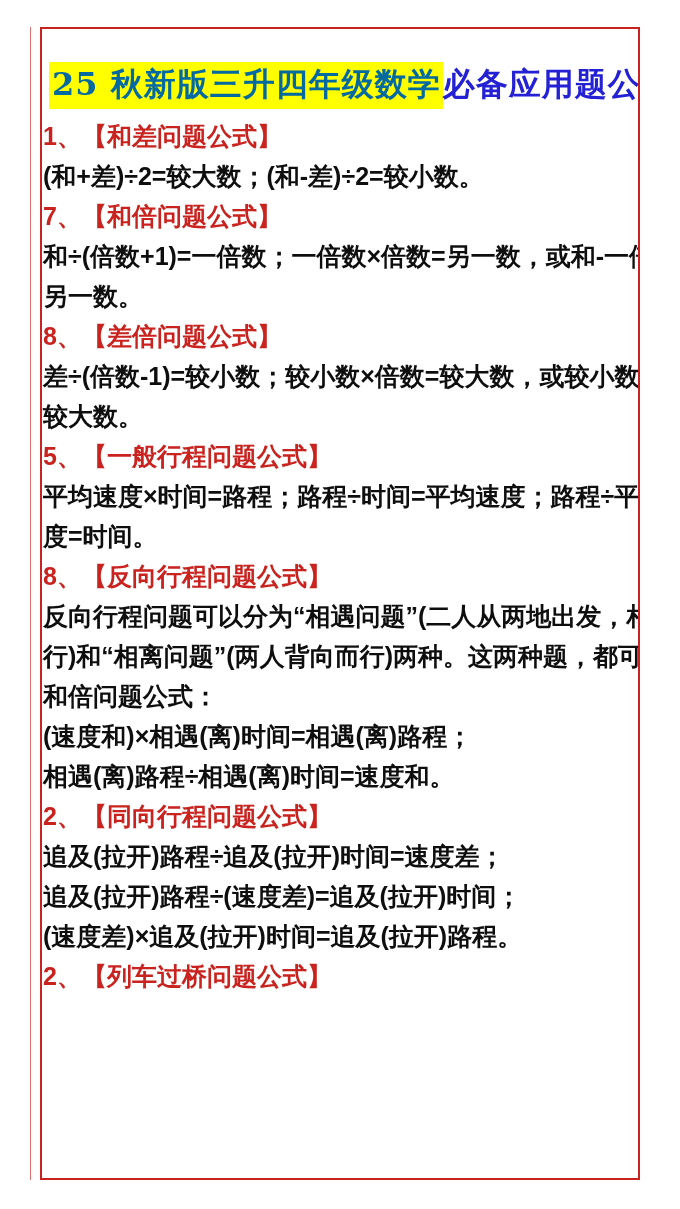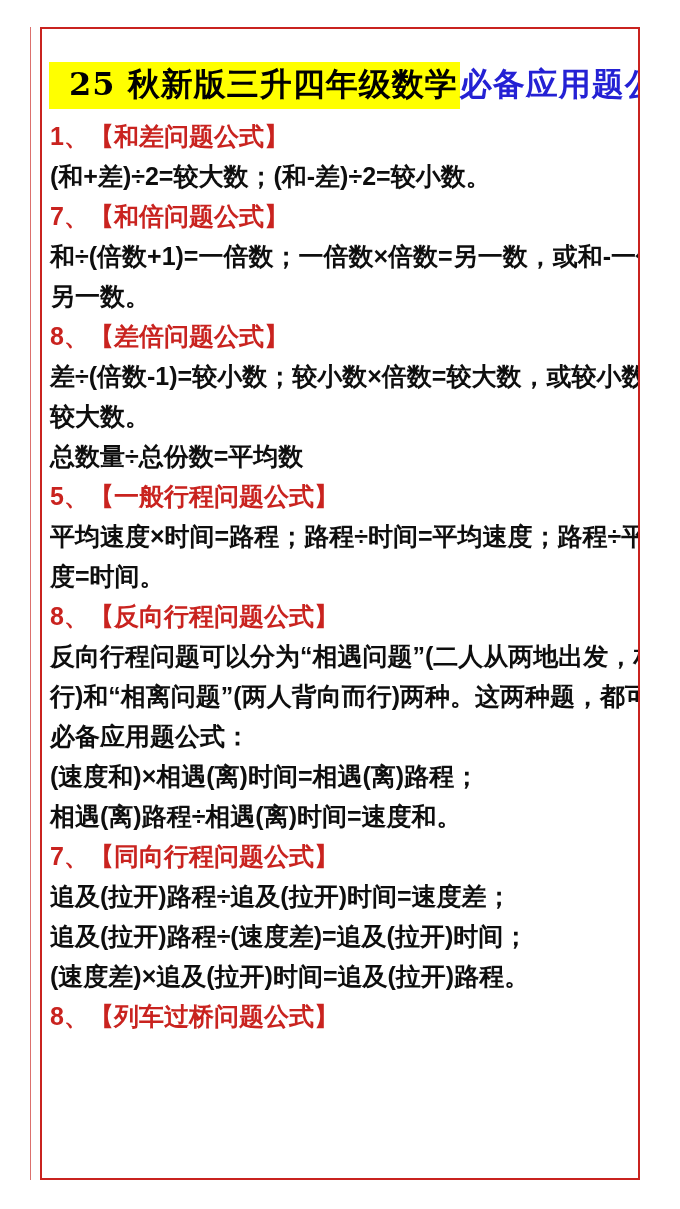--- a/index.html
+++ b/index.html
@@ -38,33 +38,33 @@
     margin: 29px 2px 6px 7px;
     font-family: "DejaVu Serif", serif;
     font-weight: bold;
     font-size: 32px;
     line-height: 52px;
     white-space: nowrap;
     letter-spacing: 1px;
   }
   .title-hl {
     background: var(--highlight, #ffff00);
-    color: #000000;
-    padding: 3px 2px 6px 20px;
+    color: #0369a1;
+    padding: 3px 2px 6px 3px;
   }
   .title-tail {
     color: var(--title_tail, #2421d4);
   }
   .content {
     margin-top: 2px;
   }
   .line {
     height: 40px;
     line-height: 40px;
-    padding-left: 8px;
+    padding-left: 1px;
     padding-right: 2px;
     font-size: 25px;
     font-weight: bold;
     color: var(--body, #0e0e0e);
     white-space: nowrap;
     overflow: hidden;
   }
   .heading {
     color: var(--heading, #c9231f);
   }
@@ -84,34 +84,33 @@
     <div class="line">(和+差)÷2=较大数；(和-差)÷2=较小数。</div>
 
     <div class="line heading">7、【和倍问题公式】</div>
     <div class="line">和÷(倍数+1)=一倍数；一倍数×倍数=另一数，或和-一倍数=</div>
     <div class="line">另一数。</div>
 
     <div class="line heading">8、【差倍问题公式】</div>
     <div class="line">差÷(倍数-1)=较小数；较小数×倍数=较大数，或较小数+差=</div>
     <div class="line">较大数。</div>
 
-    <div class="line">总数量÷总份数=平均数</div>
 
     <div class="line heading">5、【一般行程问题公式】</div>
     <div class="line">平均速度×时间=路程；路程÷时间=平均速度；路程÷平均速</div>
     <div class="line">度=时间。</div>
 
     <div class="line heading">8、【反向行程问题公式】</div>
     <div class="line">反向行程问题可以分为“相遇问题”(二人从两地出发，相向而</div>
     <div class="line">行)和“相离问题”(两人背向而行)两种。这两种题，都可用下</div>
-    <div class="line">必备应用题公式：</div>
+    <div class="line">和倍问题公式：</div>
     <div class="line">(速度和)×相遇(离)时间=相遇(离)路程；</div>
     <div class="line">相遇(离)路程÷相遇(离)时间=速度和。</div>
 
-    <div class="line heading">7、【同向行程问题公式】</div>
+    <div class="line heading">2、【同向行程问题公式】</div>
     <div class="line">追及(拉开)路程÷追及(拉开)时间=速度差；</div>
     <div class="line">追及(拉开)路程÷(速度差)=追及(拉开)时间；</div>
     <div class="line">(速度差)×追及(拉开)时间=追及(拉开)路程。</div>
 
-    <div class="line heading">8、【列车过桥问题公式】</div>
+    <div class="line heading">2、【列车过桥问题公式】</div>
 
   </div>
 </div>
 
 </body></html>

